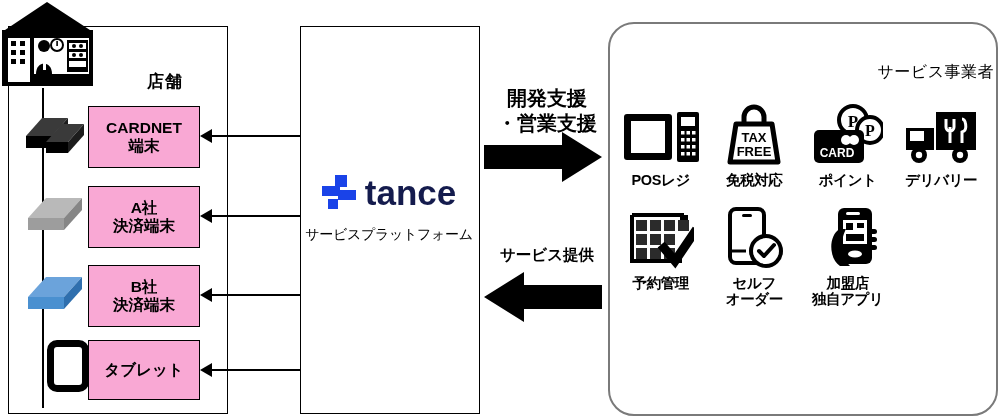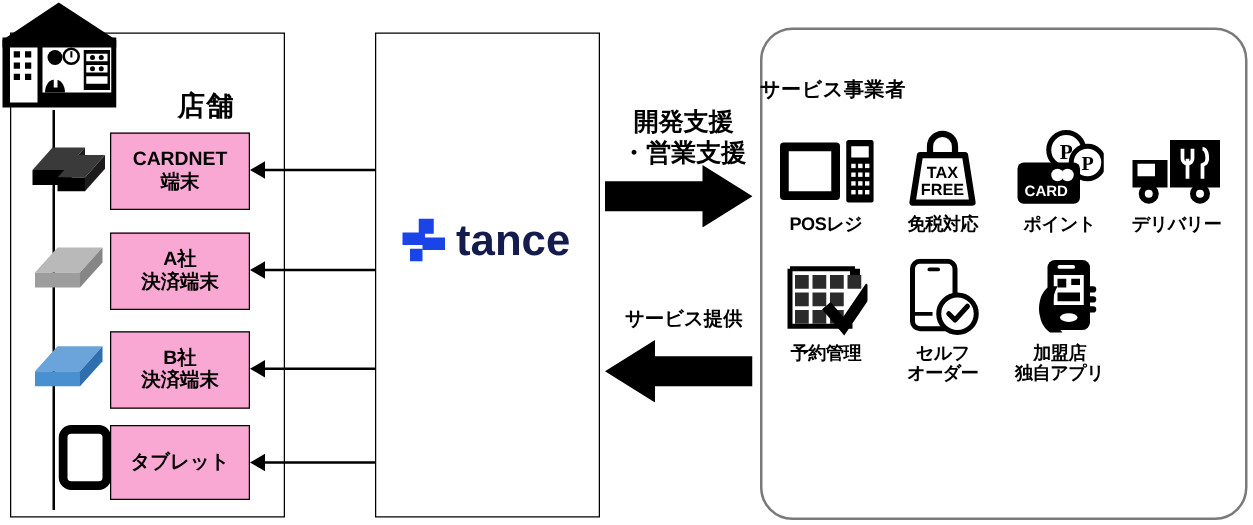--- a/index.html
+++ b/index.html
@@ -2,21 +2,21 @@
 <html><head>
 <meta charset="utf-8">
 <style>
   html,body{margin:0;padding:0;background:#fff;}
   body{width:1002px;height:420px;position:relative;overflow:hidden;
        font-family:"Liberation Sans","DejaVu Sans",sans-serif;color:#000;}
   .abs{position:absolute;}
 
   
   #store-panel{left:8px;top:26px;width:218px;height:386px;border:1.6px solid #000;background:#fff;}
-  #store-title{left:110px;top:70px;width:110px;text-align:center;font-size:22px;font-weight:bold;letter-spacing:1px;}
+  #store-title{left:110px;top:70px;width:110px;text-align:center;font-size:17px;font-weight:bold;letter-spacing:1px;}
 
   .device-box{border:1.6px solid #000;background:#f9a8d4;display:flex;align-items:center;
               justify-content:center;text-align:center;font-size:15.5px;line-height:1.18;font-weight:700;}
   #box-cardnet{left:88px;top:106px;width:110px;height:60px;}
   #box-a{left:88px;top:186px;width:110px;height:60px;text-align:center;}
   #box-b{left:88px;top:265px;width:110px;height:60px;}
   #box-tablet{left:88px;top:340px;width:110px;height:58px;}
   .dev-label{display:block;}
 
   
@@ -39,21 +39,21 @@
   .vline{background:#000;width:2px;}
   .arrowhead-left{width:0;height:0;border-top:7px solid transparent;border-bottom:7px solid transparent;border-right:12px solid #000;}
 
   
   .block-arrow{position:absolute;}
   #arrow-right-label{left:492px;top:86px;width:110px;text-align:center;font-size:20px;font-weight:bold;line-height:1.25;}
   #arrow-left-label{left:492px;top:245px;width:110px;text-align:center;font-size:15.5px;font-weight:bold;}
 
   
   #providers-panel{left:608px;top:22px;width:386px;height:390px;border:2px solid #7a7a7a;border-radius:26px;background:#fff;}
-  #providers-title{left:608px;top:62px;width:386px;text-align:left;font-size:16px;font-weight:bold;letter-spacing:0.5px;}
+  #providers-title{left:608px;top:62px;width:386px;text-align:right;font-size:16px;font-weight:normal;letter-spacing:0.5px;}
   .svc-grid{position:absolute;left:614px;top:100px;width:374px;display:grid;grid-template-columns:repeat(4,1fr);row-gap:14px;}
   .svc{display:flex;flex-direction:column;align-items:center;}
   .svc-icon{height:66px;display:flex;align-items:flex-end;justify-content:center;}
   .svc-label{margin-top:6px;font-size:14.5px;font-weight:bold;text-align:center;line-height:1.15;letter-spacing:-0.4px;}
 </style>
 </head>
 <body>
 
 <div class="abs" id="store-panel"></div>
 <div class="abs" id="store-title">店舗</div>
@@ -151,20 +151,21 @@
 <div class="abs" id="platform-inner">
   <div id="logo-row">
     <span id="logo-mark">
       <i style="left:13px;top:0px;width:12px;height:12px;"></i>
       <i style="left:0px;top:11px;width:18px;height:10px;"></i>
       <i style="left:16px;top:15px;width:18px;height:10px;"></i>
       <i style="left:6px;top:24px;width:10px;height:10px;"></i>
     </span>
     <span id="logo-word">tance</span>
   </div>
+  <div id="platform-sub">サービスプラットフォーム</div>
 </div>
 
 <div class="abs" id="arrow-right-label">
   <div>開発支援</div>
   <div>・営業支援</div>
 </div>
 <div class="abs block-arrow" style="left:484px;top:132px;">
   <svg width="118" height="50" viewBox="0 0 118 50">
     <polygon points="0,13 78,13 78,0 118,25 78,50 78,37 0,37" fill="#000"></polygon>
   </svg>

